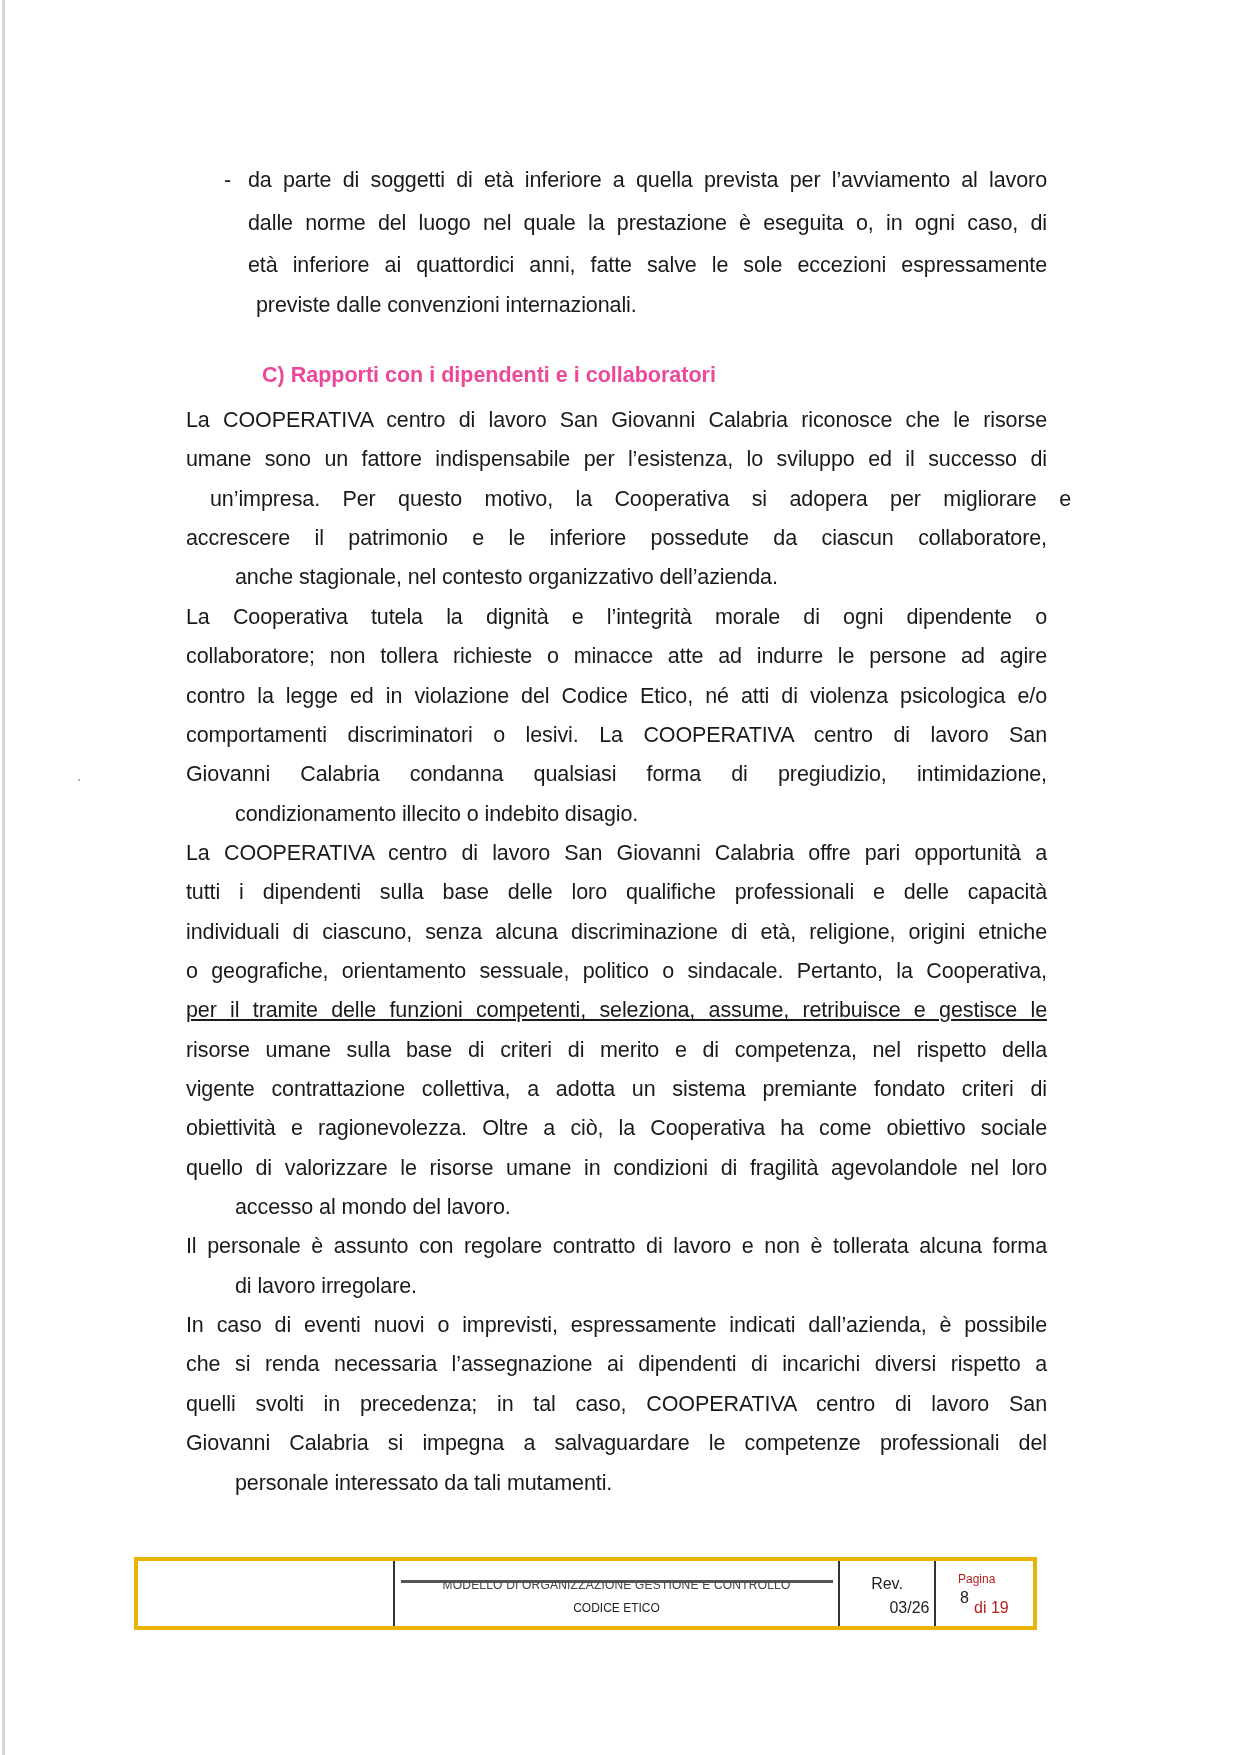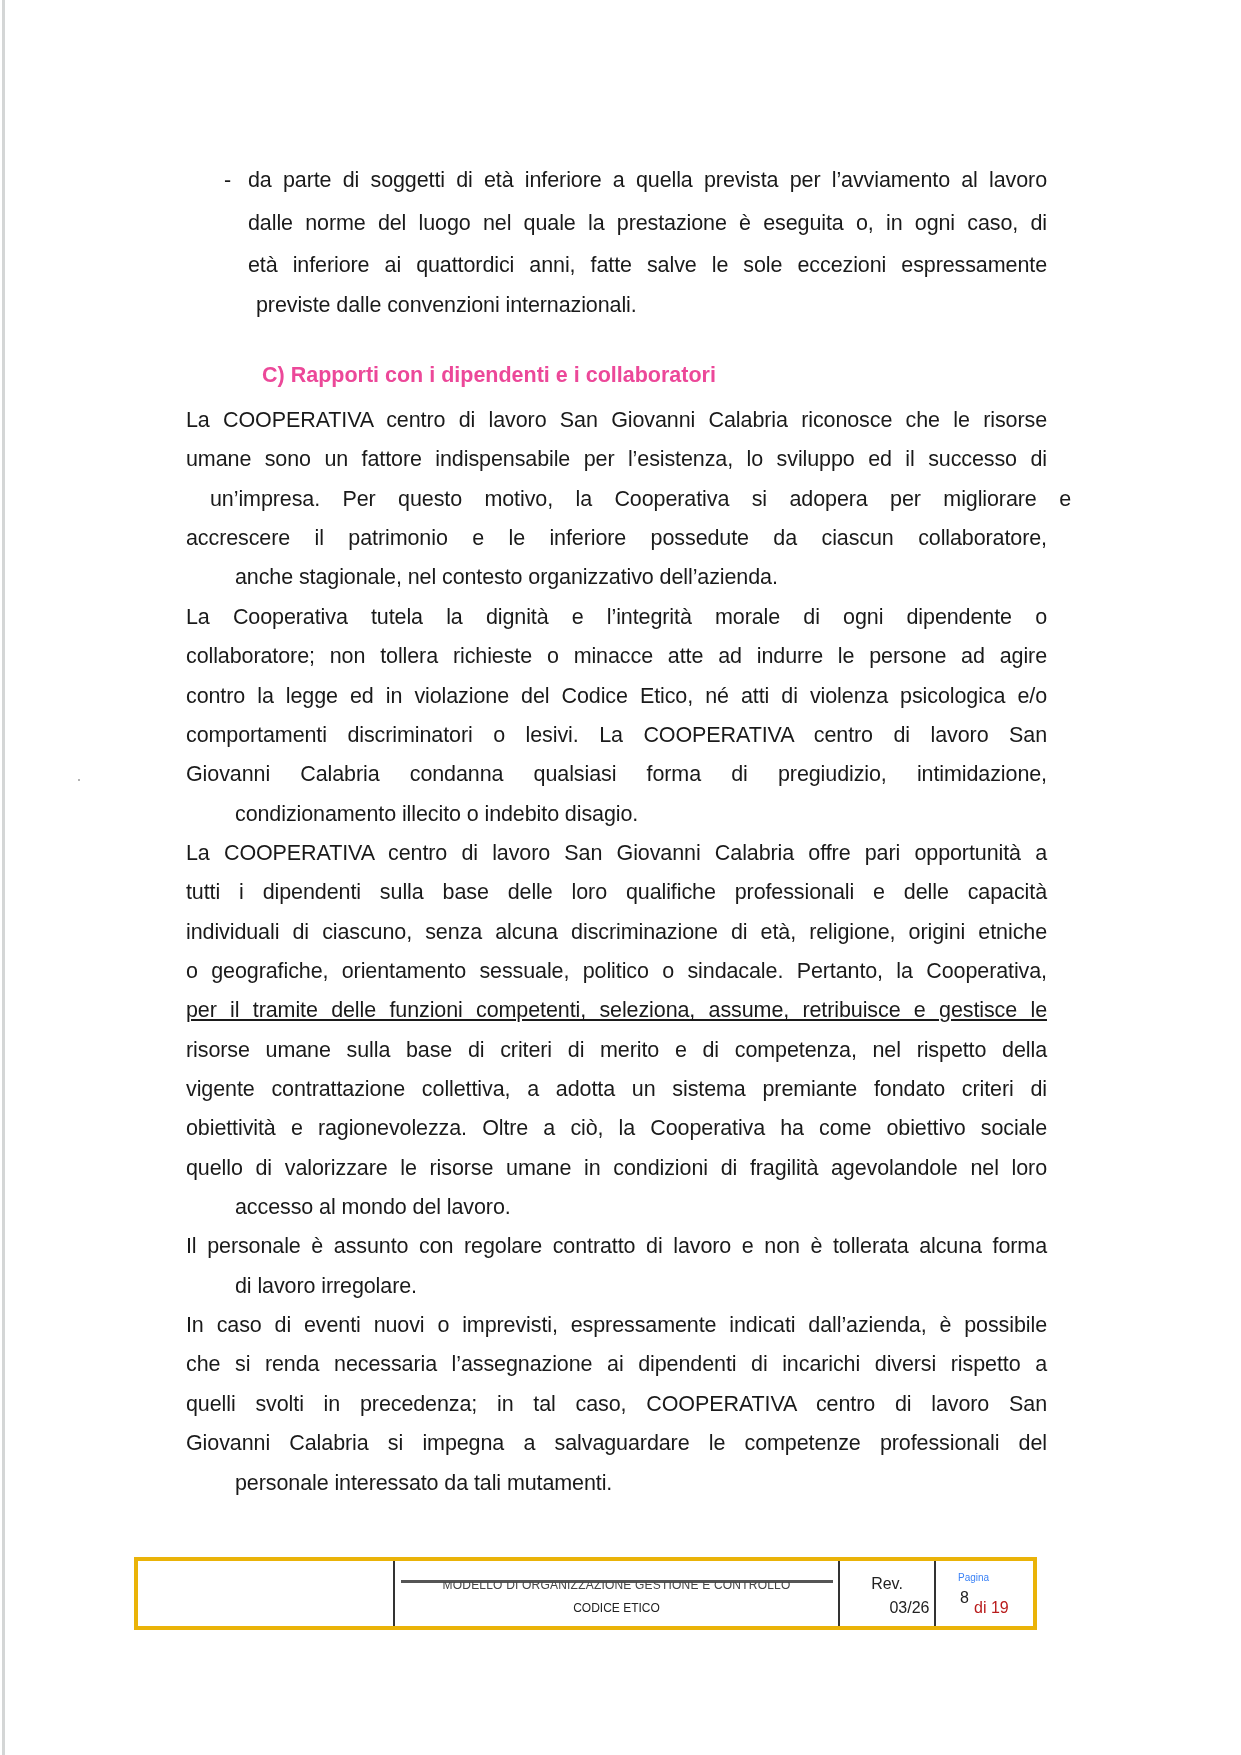--- a/index.html
+++ b/index.html
@@ -24,21 +24,21 @@
   .fc1 { left: 255px; width: 443px; }
   .fc2 { left: 700px; width: 94px; }
   .fc3 { left: 796px; width: 103px; }
   .fcell, .fcell * { font-family: "Liberation Sans", sans-serif; }
   .overlay-bar { position: absolute; left: 6px; top: 19px; width: 432px; height: 3px; background: #555; }
   .model-title { position: absolute; left: 0; right: 0; top: 17px; text-align: center; font-size: 12px;
                  color: #444; letter-spacing: 0.2px; clip-path: inset(4px 0 0 0); }
   .doc-title { position: absolute; left: 0; right: 0; top: 40px; text-align: center; font-size: 12px; color: #222; }
   .rev-label { position: absolute; left: 0; right: 0; top: 14px; text-align: center; font-size: 16px; color: #222; }
   .rev-value { position: absolute; left: 0; right: 0; top: 38px; text-align: center; font-size: 16px; color: #222; padding-left: 45px; }
-  .pg-label { position: absolute; left: 22px; top: 11px; font-size: 10px; color: #3b82f6; }
+  .pg-label { position: absolute; left: 22px; top: 11px; font-size: 12px; color: #b91c1c; }
   .pg-num { position: absolute; left: 24px; top: 28px; font-size: 16px; color: #222; }
   .pg-of { position: absolute; left: 38px; top: 38px; font-size: 16px; color: #b91c1c; }
 </style>
 </head>
 <body>
 
 <div class="edge-line"></div>
 <div class="speck" style="left:78px;top:779px;"></div>
 
 <div>

